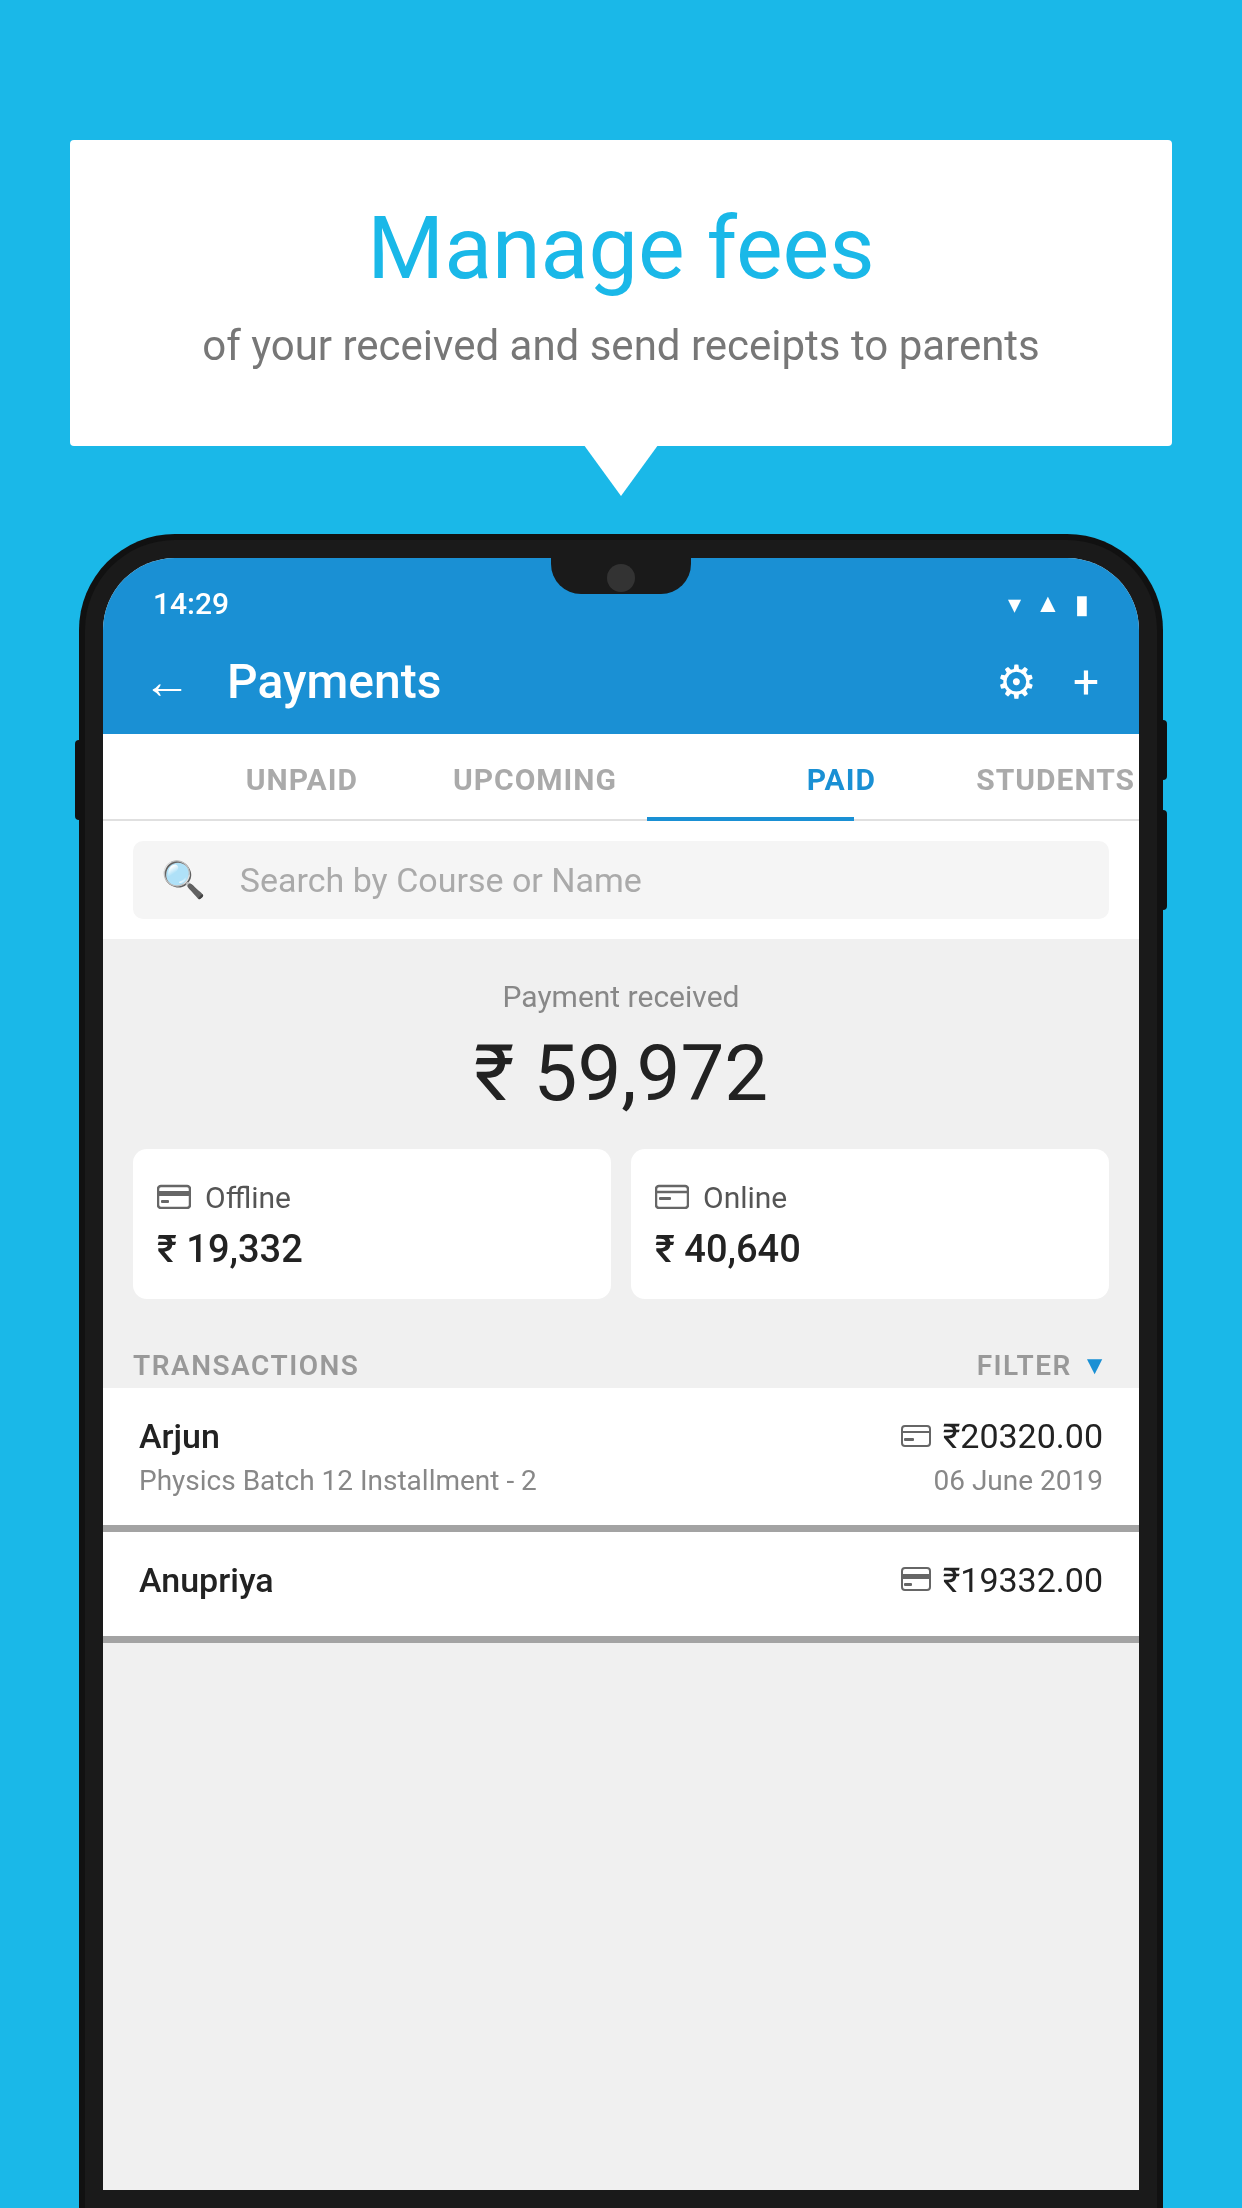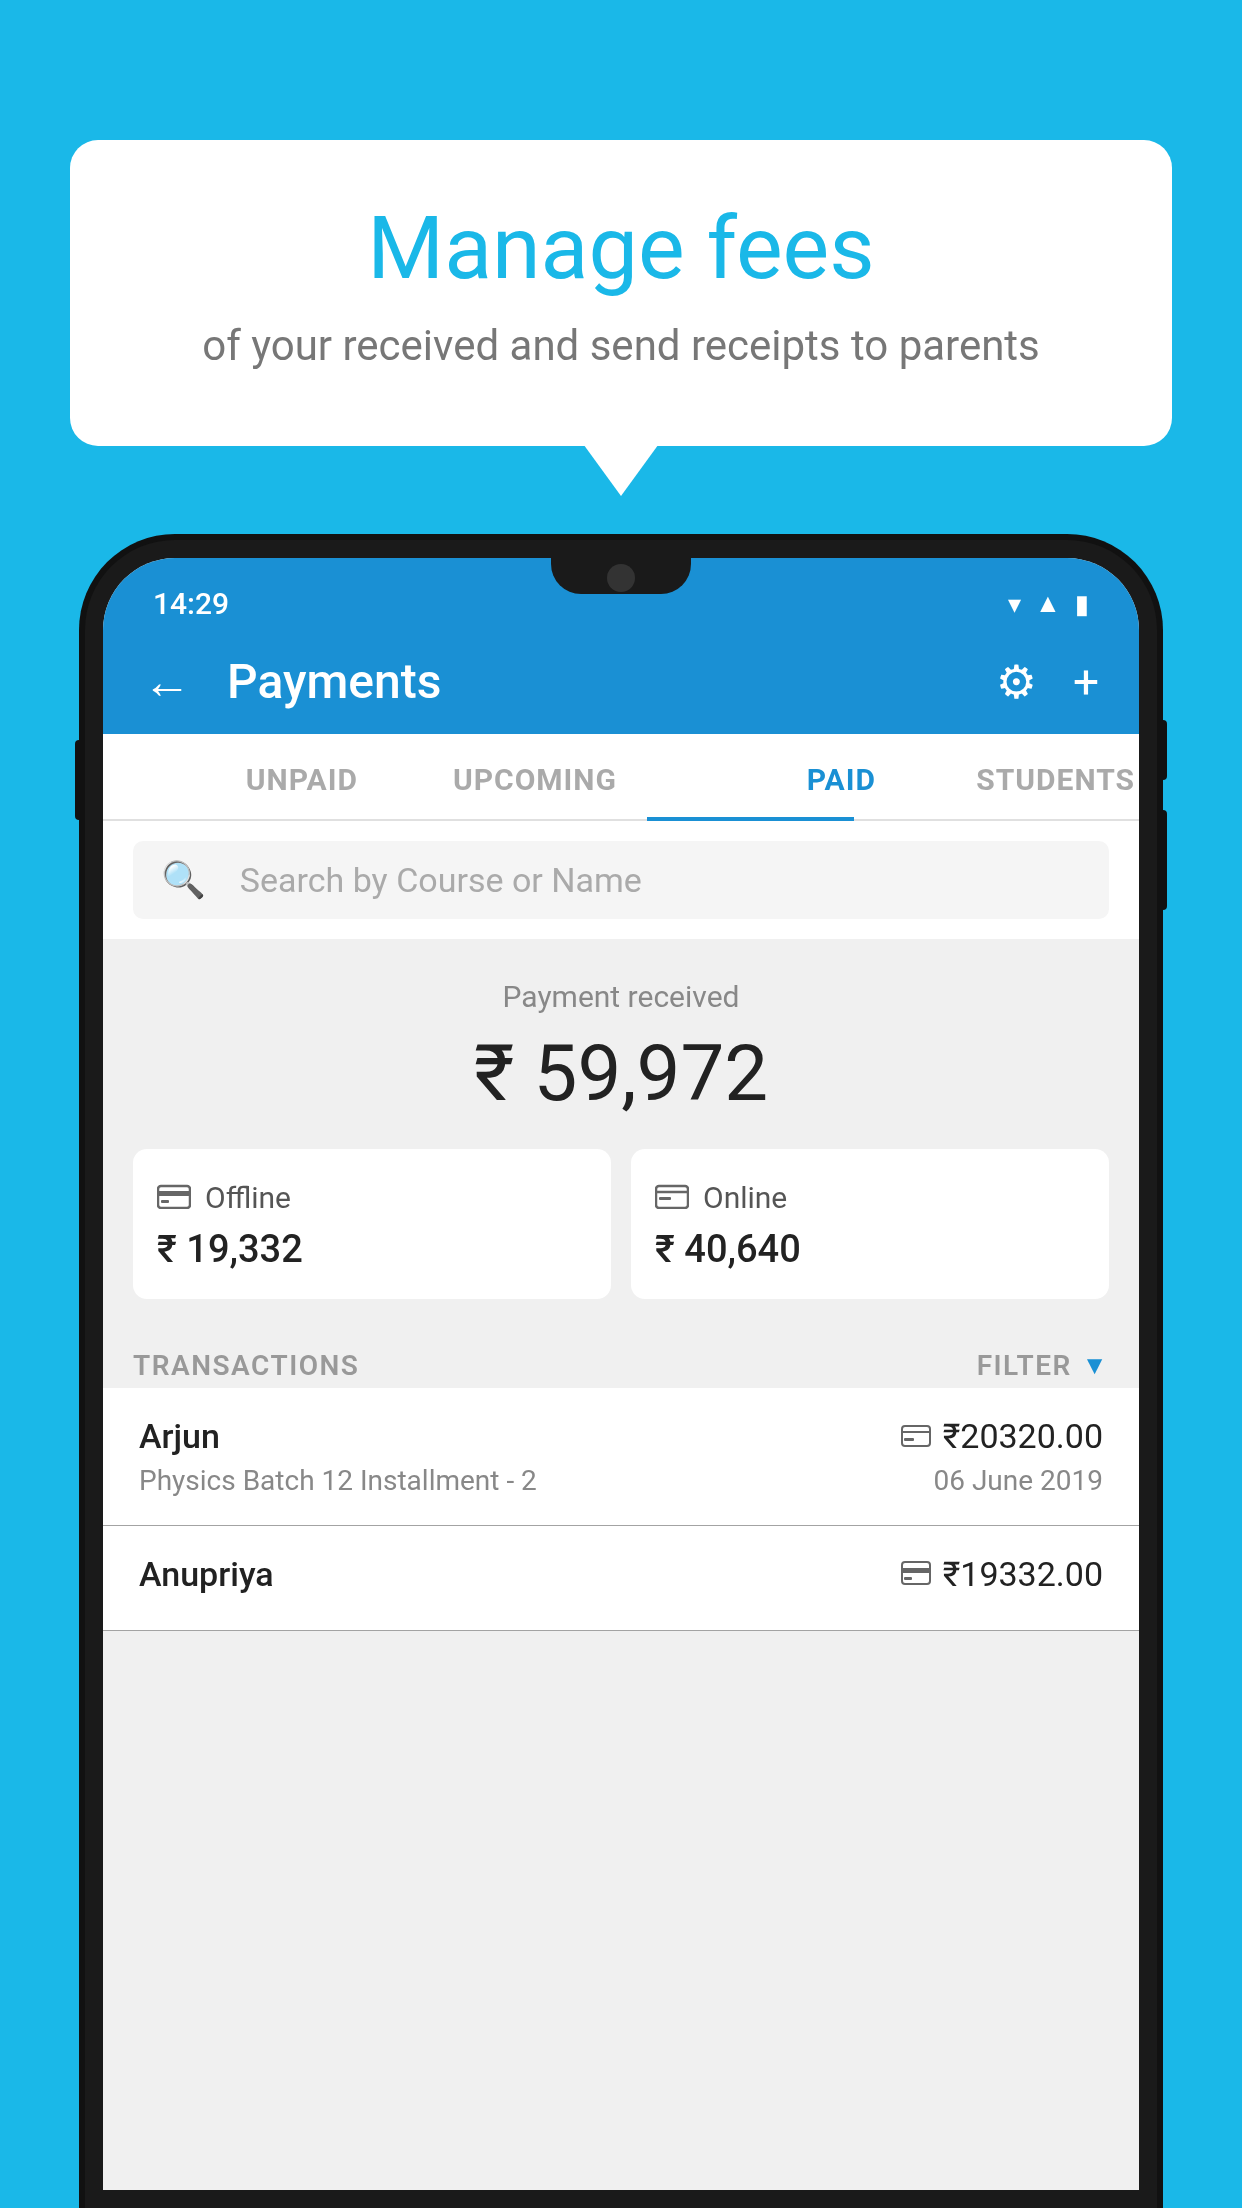--- a/index.html
+++ b/index.html
@@ -19,21 +19,21 @@
       top: 140px;
       left: 70px;
       right: 70px;
       display: flex;
       flex-direction: column;
       align-items: center;
     }
 
     .speech-bubble {
       background: white;
-      border-radius: 28px;
+      border-radius: 4px;
       padding: 60px 80px 70px;
       text-align: center;
       width: 100%;
       position: relative;
     }
 
     .speech-bubble::after {
       content: '';
       position: absolute;
       bottom: -50px;
@@ -321,21 +321,21 @@
       font-size: 26px;
     }
 
     
     .transaction-list {
       background: white;
     }
 
     .transaction-item {
       padding: 28px 36px;
-      border-bottom: 1px solid #a3a3a3;
+      border-bottom: 7px solid #a3a3a3;
     }
 
     .transaction-row-top {
       display: flex;
       justify-content: space-between;
       align-items: center;
       margin-bottom: 8px;
     }
 
     .transaction-name {

